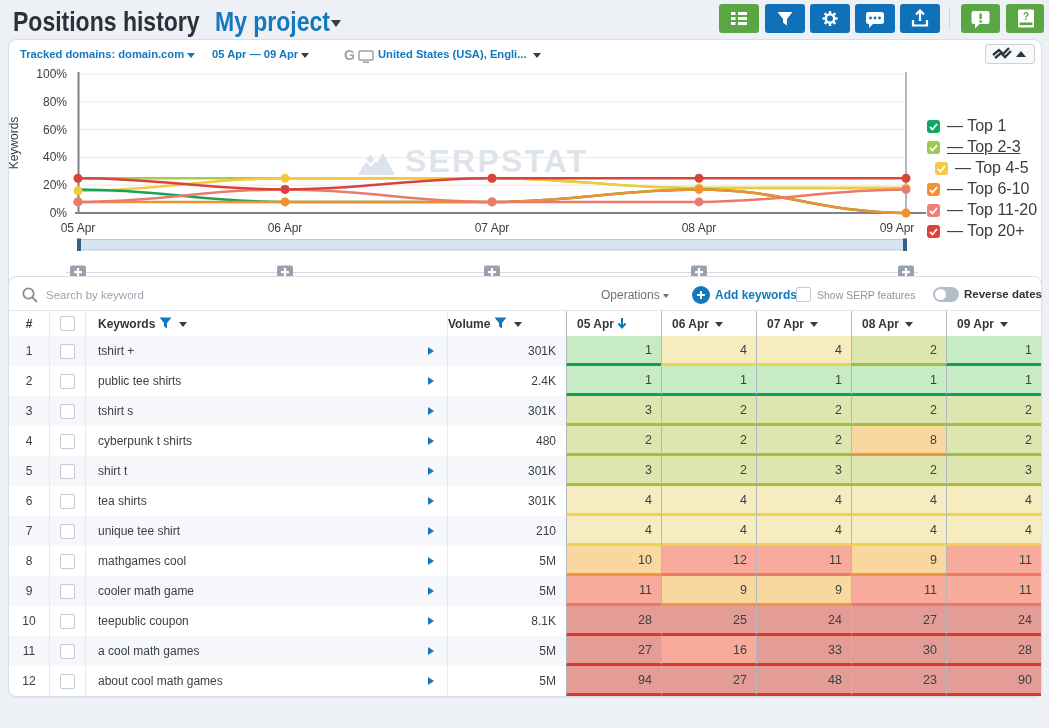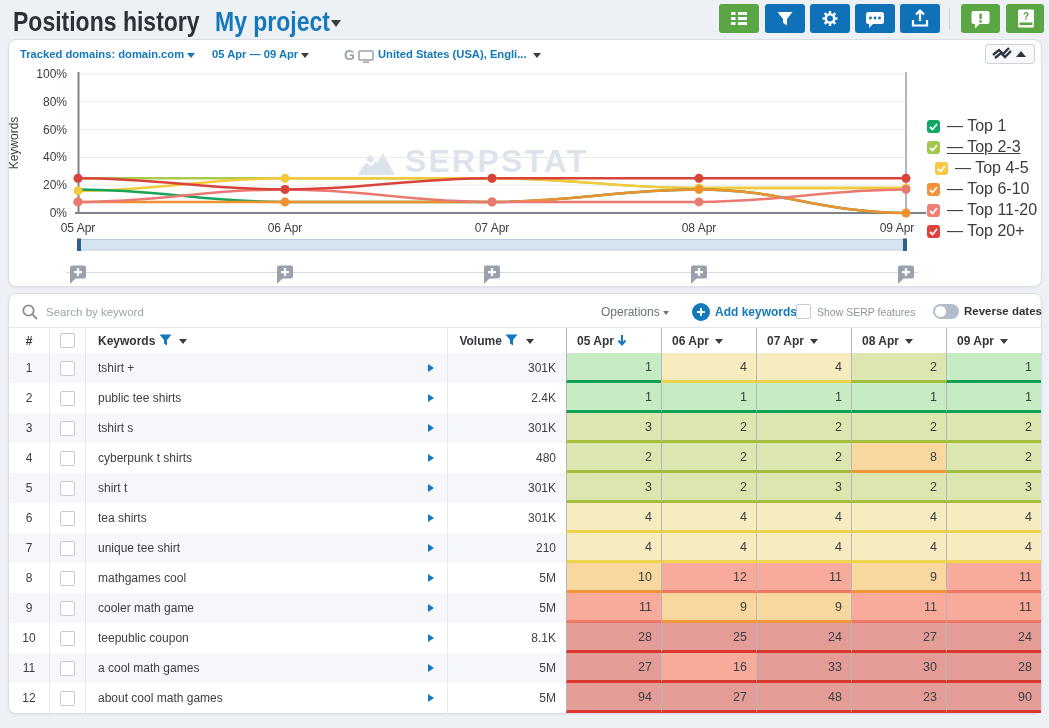--- a/index.html
+++ b/index.html
@@ -14,21 +14,21 @@
   .topbtn { position:absolute; top:4px; width:40px; height:29px; border-radius:3px; }
   .tb-green { background:#5ba644; }
   .tb-blue { background:#0f72b8; }
   
   #chartcard { left:8px; top:39px; width:1034px; height:248px; }
   .toolitem { position:absolute; font-size:11.2px; font-weight:bold; color:#1478bd; top:8px; white-space:nowrap; }
   .legend { position:absolute; left:918px; font-size:16px; color:#3a3d42; height:13px; line-height:13px; }
   .lgbox { display:inline-block; width:13px; height:13px; border-radius:3px; vertical-align:-2px; margin-right:7px; position:relative; }
   .lgbox svg { position:absolute; left:2px; top:3px; }
   
-  #tablecard { left:8px; top:293px; width:1034px; height:421px; }
+  #tablecard { left:8px; top:276px; width:1034px; height:421px; }
   #searchrow { position:relative; height:34px; border-bottom:1px solid #e3e7eb; }
   table { width:1032px; border-collapse:separate; border-spacing:0; table-layout:fixed; }
   th { height:25px; font-size:12px; font-weight:bold; color:#33373d; text-align:left; padding:0; }
   td { height:30px; font-size:12px; color:#3c4046; padding:0; }
   .bl-l { border-left:1px solid #e6e9ed; }
   .bl-d { border-left:1px solid #b0b8c0; }
   tr.odd .plain { background:#f5f7fa; }
   td.num { text-align:center; color:#3a3e44; }
   td.kw { padding-left:12px; position:relative; }
   td.vol { text-align:right; padding-right:10px; }
@@ -299,21 +299,21 @@
           <col style="width:95px">
           <col style="width:95px">
         </colgroup>
     <thead>
           <tr>
       <th style="text-align:center;">#</th>
       <th class="bl-l" style="text-align:center;"><span class="cb" style="vertical-align:-3px;"></span></th>
       <th class="bl-l" style="padding-left:12px;">Keywords <svg width="13" height="12" viewBox="0 0 13 12" style="vertical-align:-1px;">
                 <path d="M0.5 0.5 H12.5 L8 6 V11.5 L5 9.5 V6 Z" fill="#1478bd"></path>
               </svg> <span class="caret" style="margin-left:4px;"></span></th>
-      <th class="bl-l" style="text-align:center; padding-right:21px;">Volume <svg width="13" height="12" viewBox="0 0 13 12" style="vertical-align:-1px;">
+      <th class="bl-l" style="text-align:left; padding-right:21px;">Volume <svg width="13" height="12" viewBox="0 0 13 12" style="vertical-align:-1px;">
                 <path d="M0.5 0.5 H12.5 L8 6 V11.5 L5 9.5 V6 Z" fill="#1478bd"></path>
               </svg> <span class="caret" style="margin-left:4px;"></span></th>
       <th class="bl-d" style="padding-left:10px;">05 Apr <svg width="10" height="13" viewBox="0 0 10 13" style="vertical-align:-2px;">
                 <path d="M5 1 V9 M1.5 6.5 L5 10.5 L8.5 6.5" stroke="#1478bd" stroke-width="2" fill="none"></path>
               </svg></th>
       <th class="bl-d" style="padding-left:10px;">06 Apr <span class="caret" style="margin-left:3px;"></span></th>
       <th class="bl-d" style="padding-left:10px;">07 Apr <span class="caret" style="margin-left:3px;"></span></th>
       <th class="bl-d" style="padding-left:10px;">08 Apr <span class="caret" style="margin-left:3px;"></span></th>
       <th class="bl-d" style="padding-left:10px;">09 Apr <span class="caret" style="margin-left:3px;"></span></th>
     </tr>

